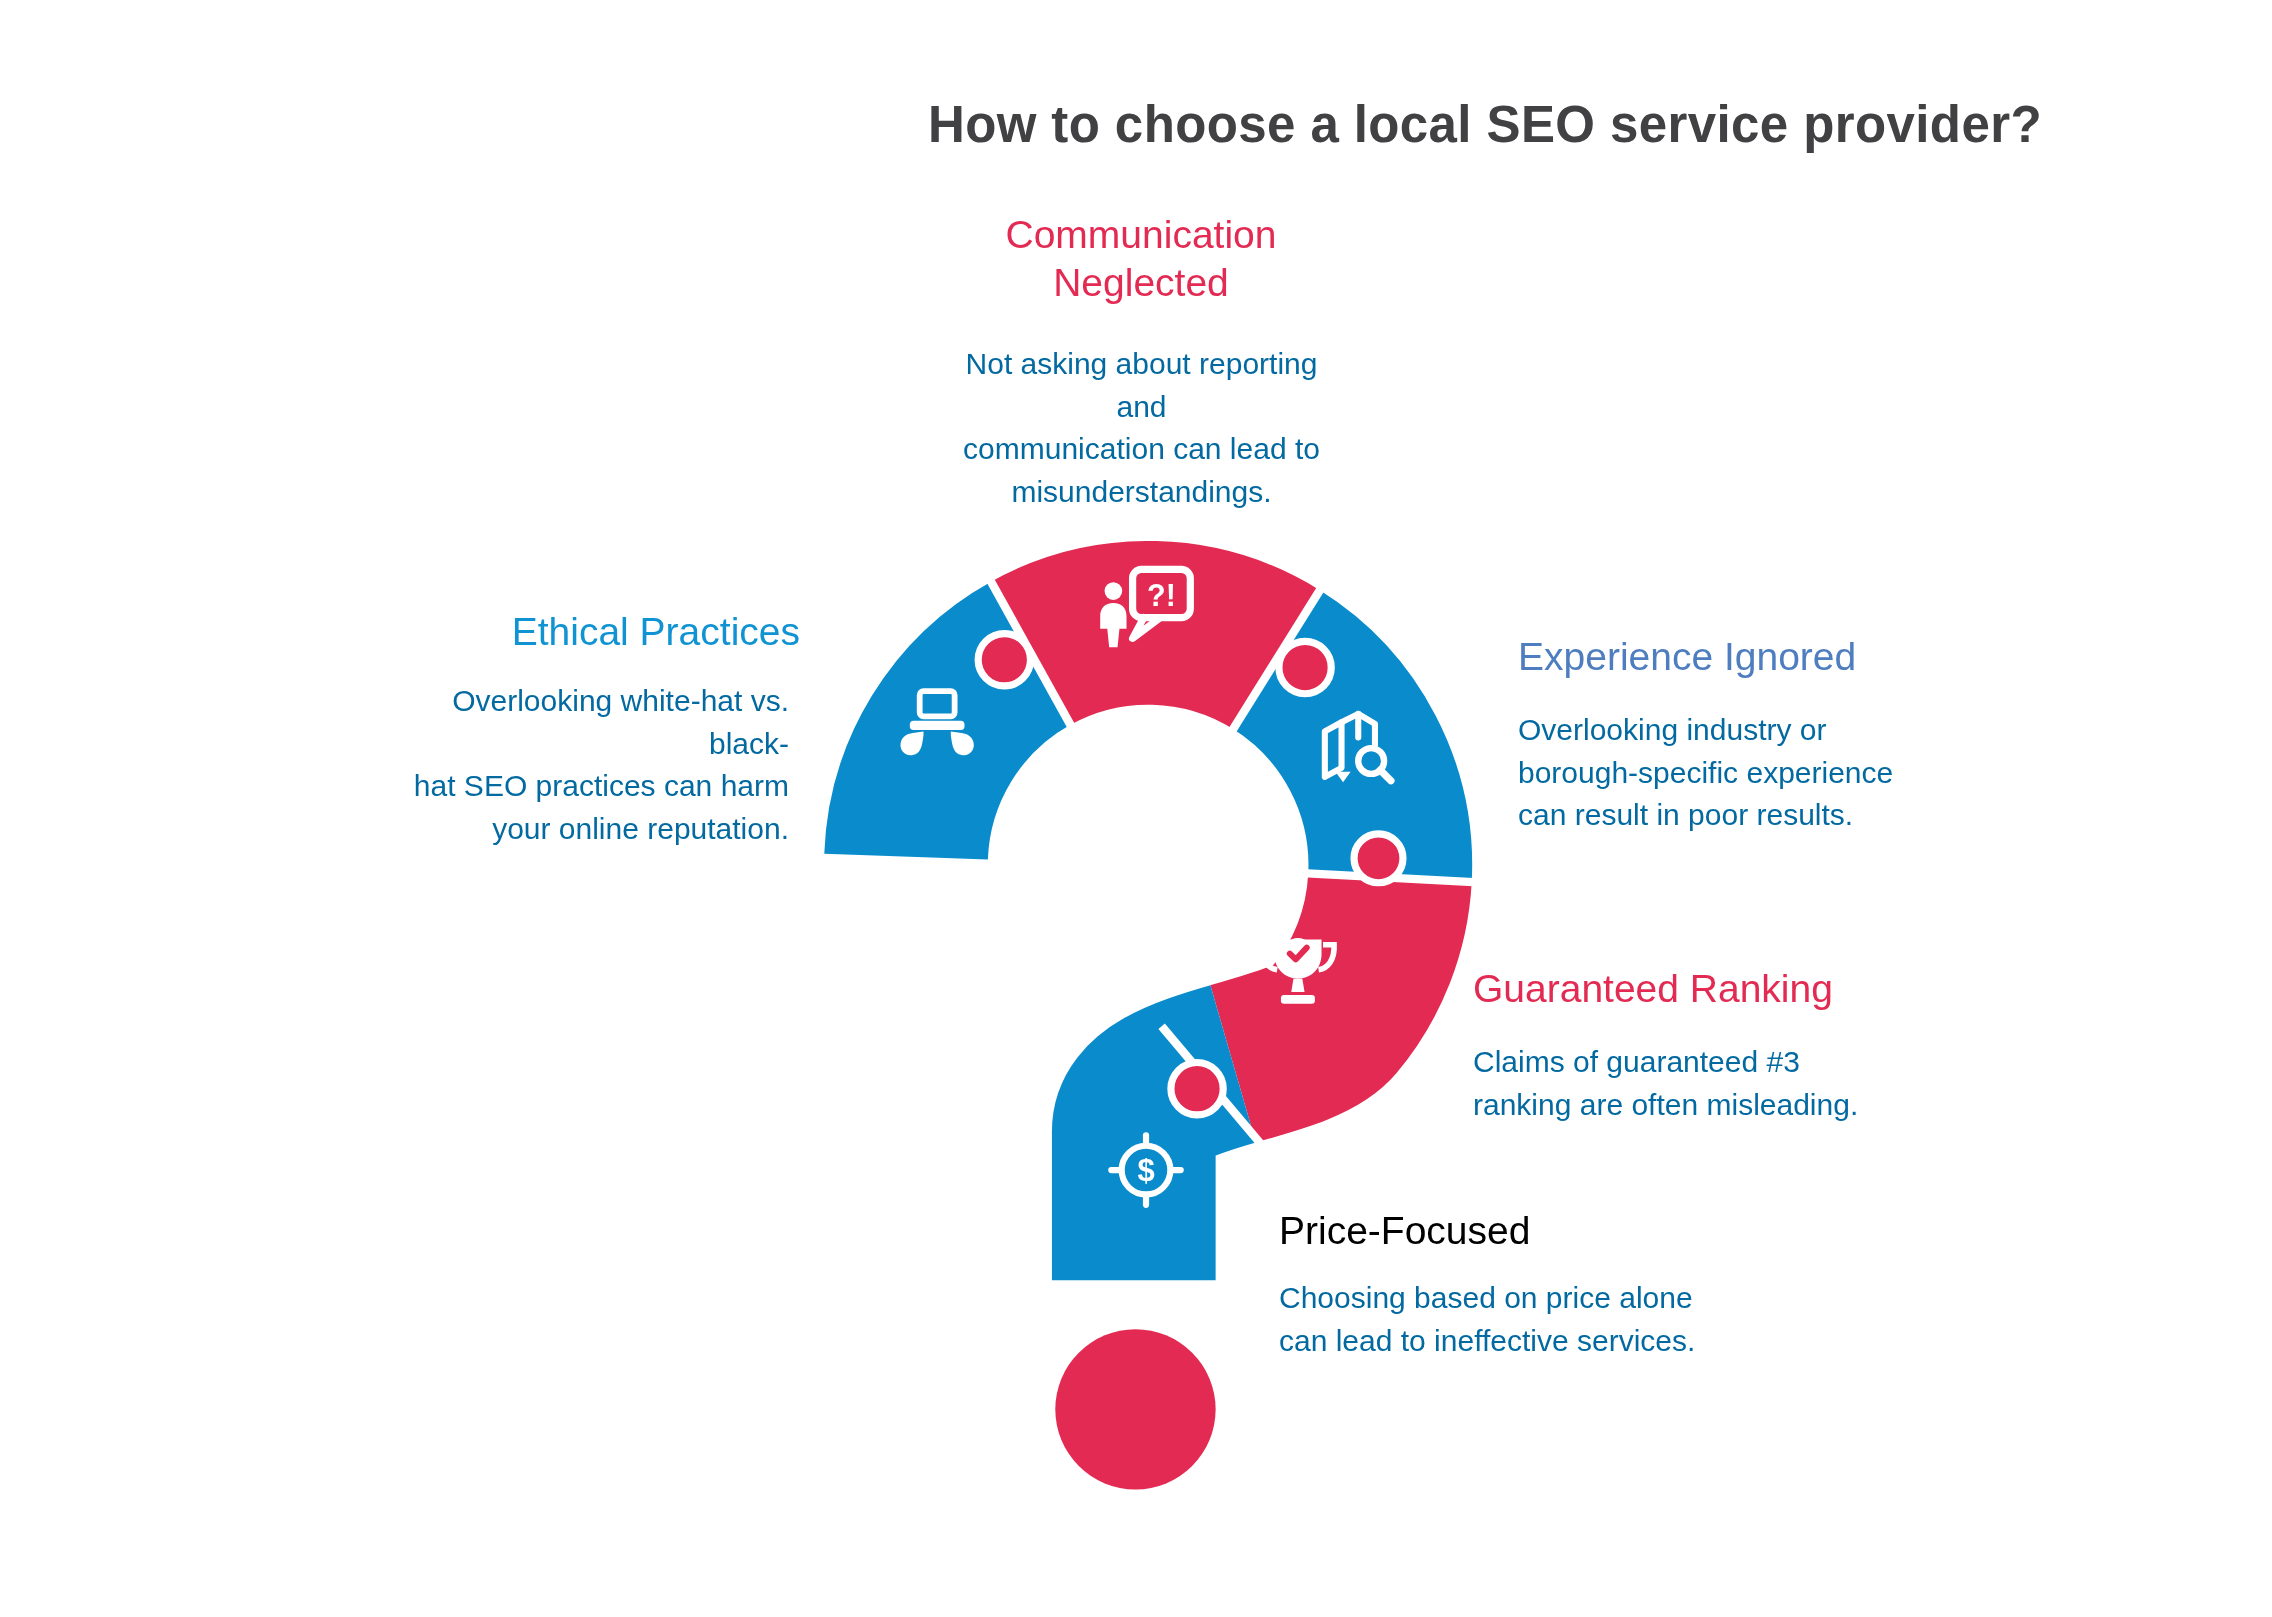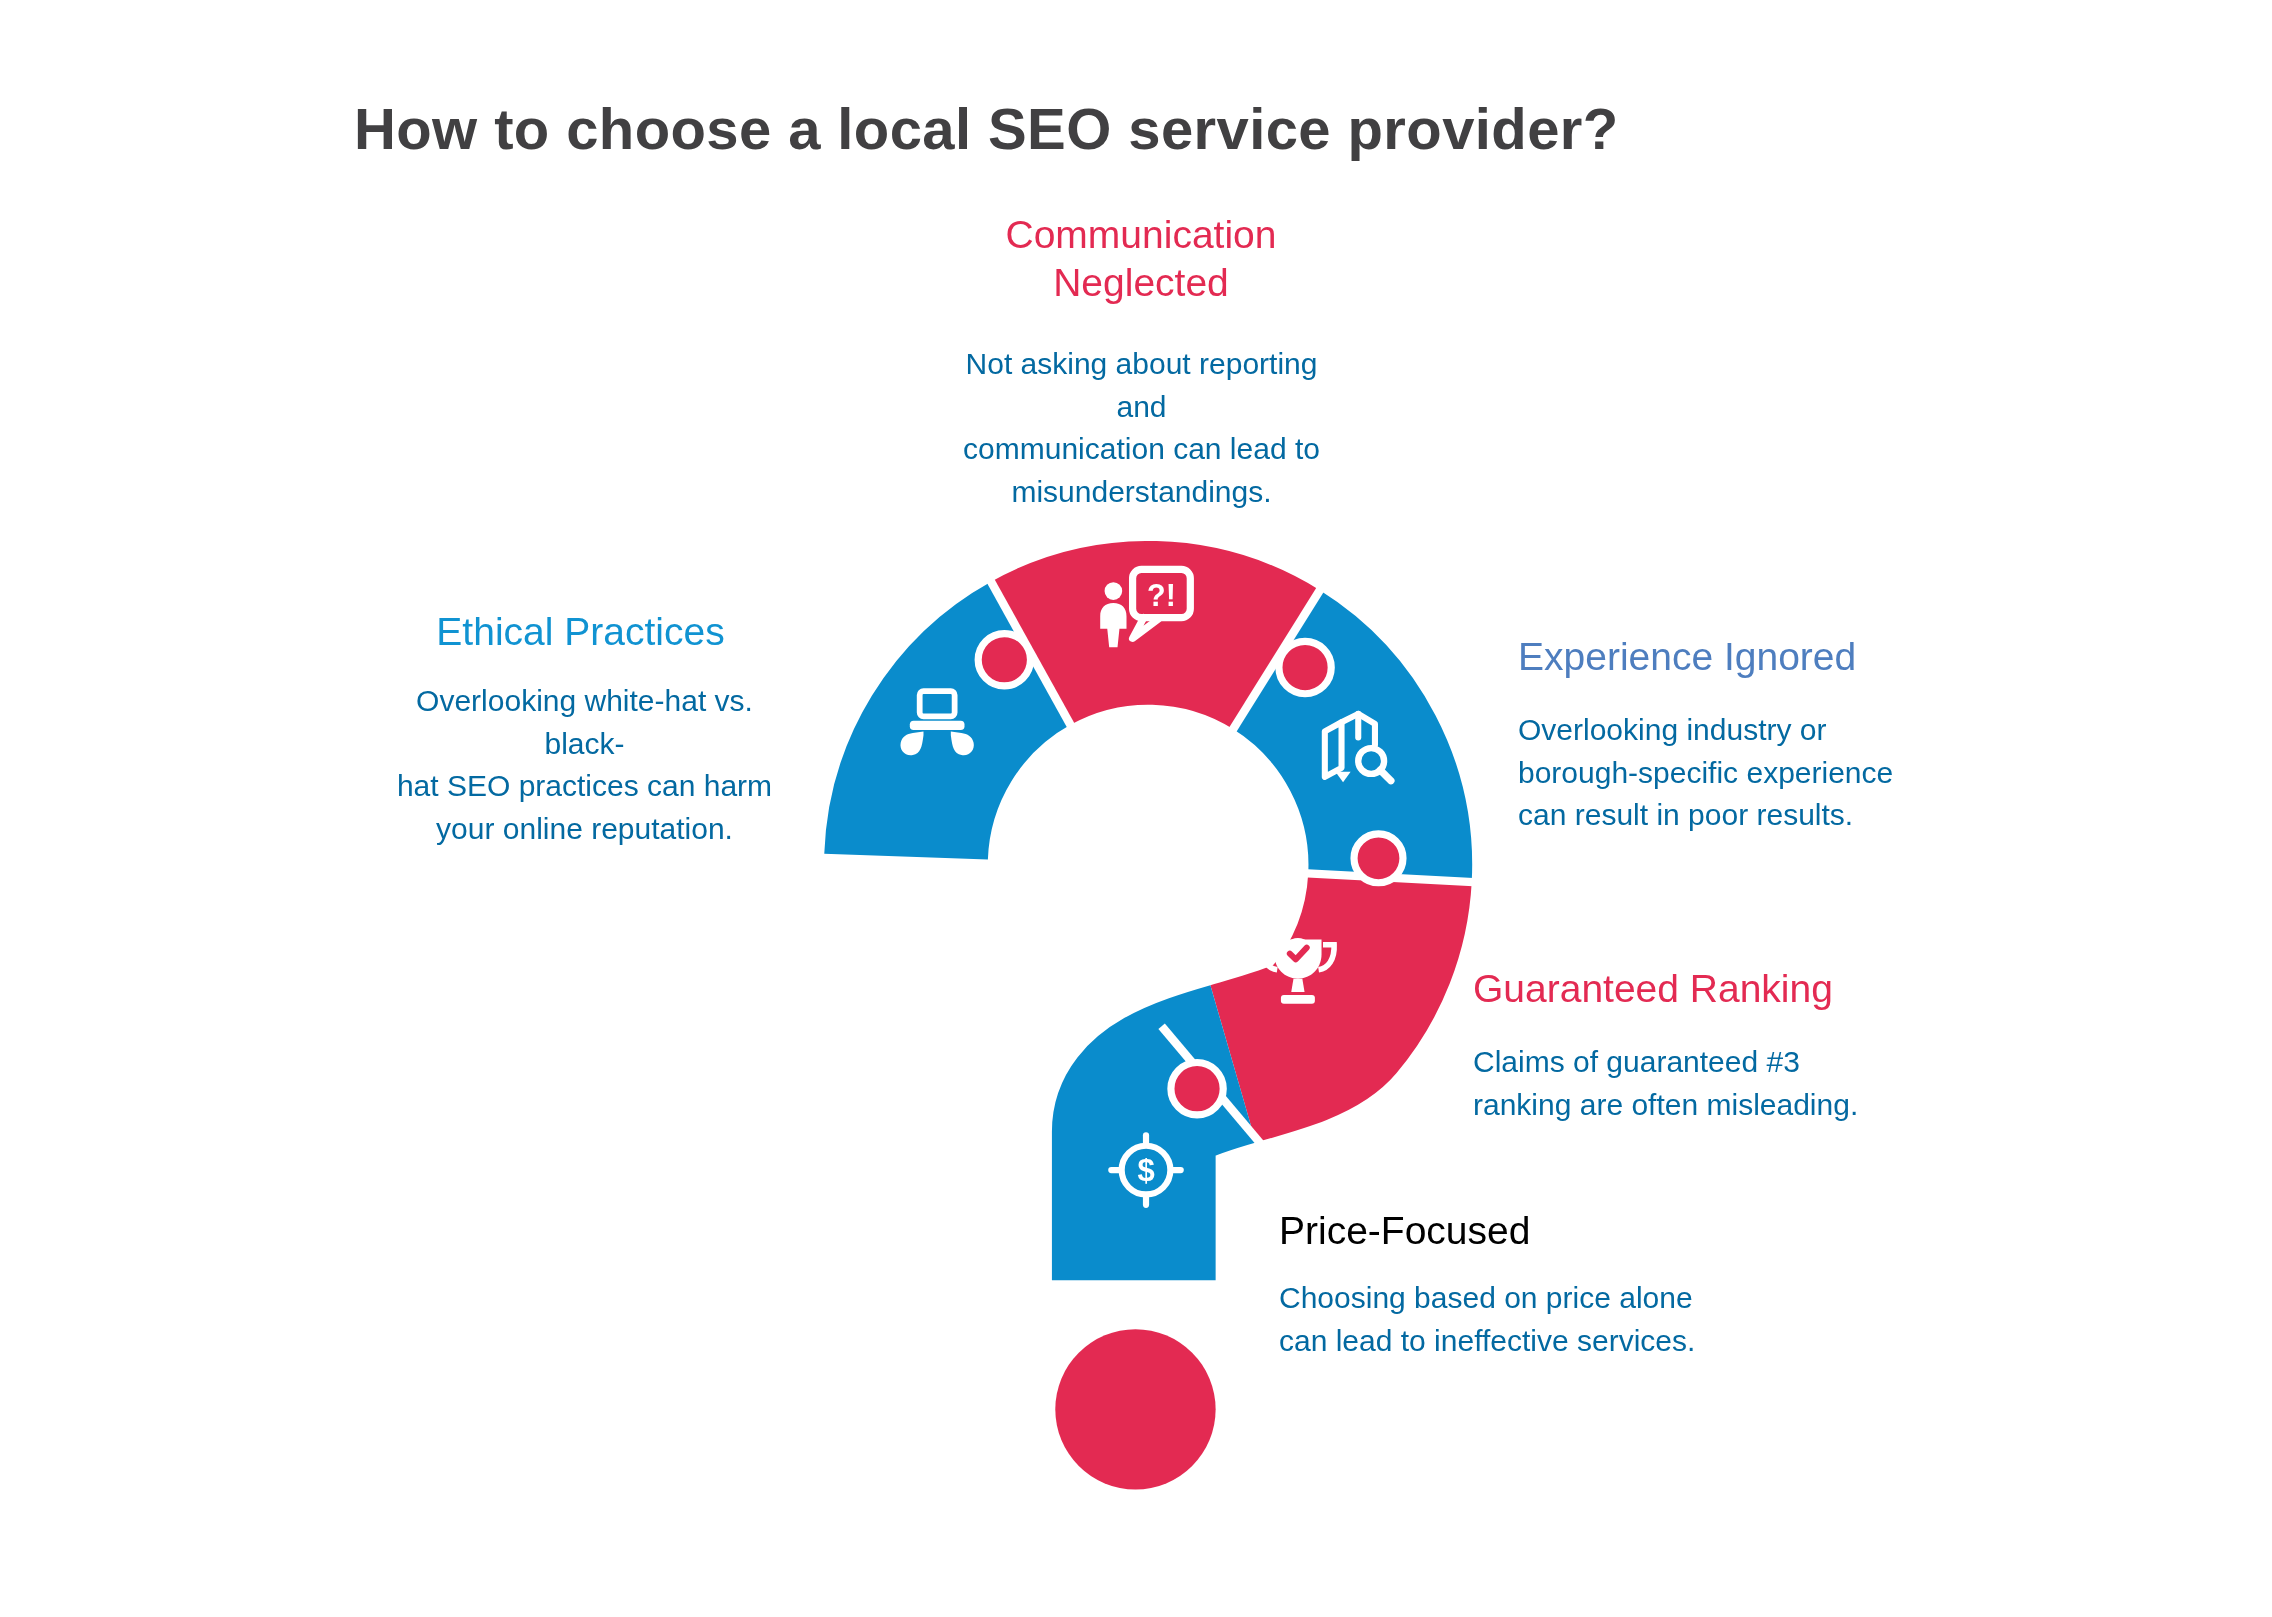--- a/index.html
+++ b/index.html
@@ -5,33 +5,33 @@
   html,body{margin:0;padding:0;background:#ffffff;}
   #canvas{
     position:relative;
     width:2273px;height:1618px;
     background:#ffffff;
     overflow:hidden;
     font-family:"Liberation Sans", sans-serif;
   }
   .abs{position:absolute;}
   .title{
-    font-size:58px;font-weight:bold;color:#414042;
-    text-align:left;letter-spacing:0.4px;
+    font-size:51px;font-weight:bold;color:#414042;
+    text-align:right;letter-spacing:0.4px;
   }
   .heading{
     font-size:39px;font-weight:normal;line-height:1.22;
     white-space:pre-line;
   }
   .body-text{
     font-size:30px;color:#0369a1;line-height:1.42;
     white-space:pre-line;
   }
   .center{text-align:center;}
-  .right{text-align:center;}
+  .right{text-align:right;}
   .left{text-align:left;}
   svg text{font-family:"Liberation Sans", sans-serif;}
 </style>
 </head>
 <body>
 
 <div id="canvas">
 
   <div class="abs title" style="left:354px;top:95px;width:1688px;">How to choose a local SEO service provider?</div>
 

